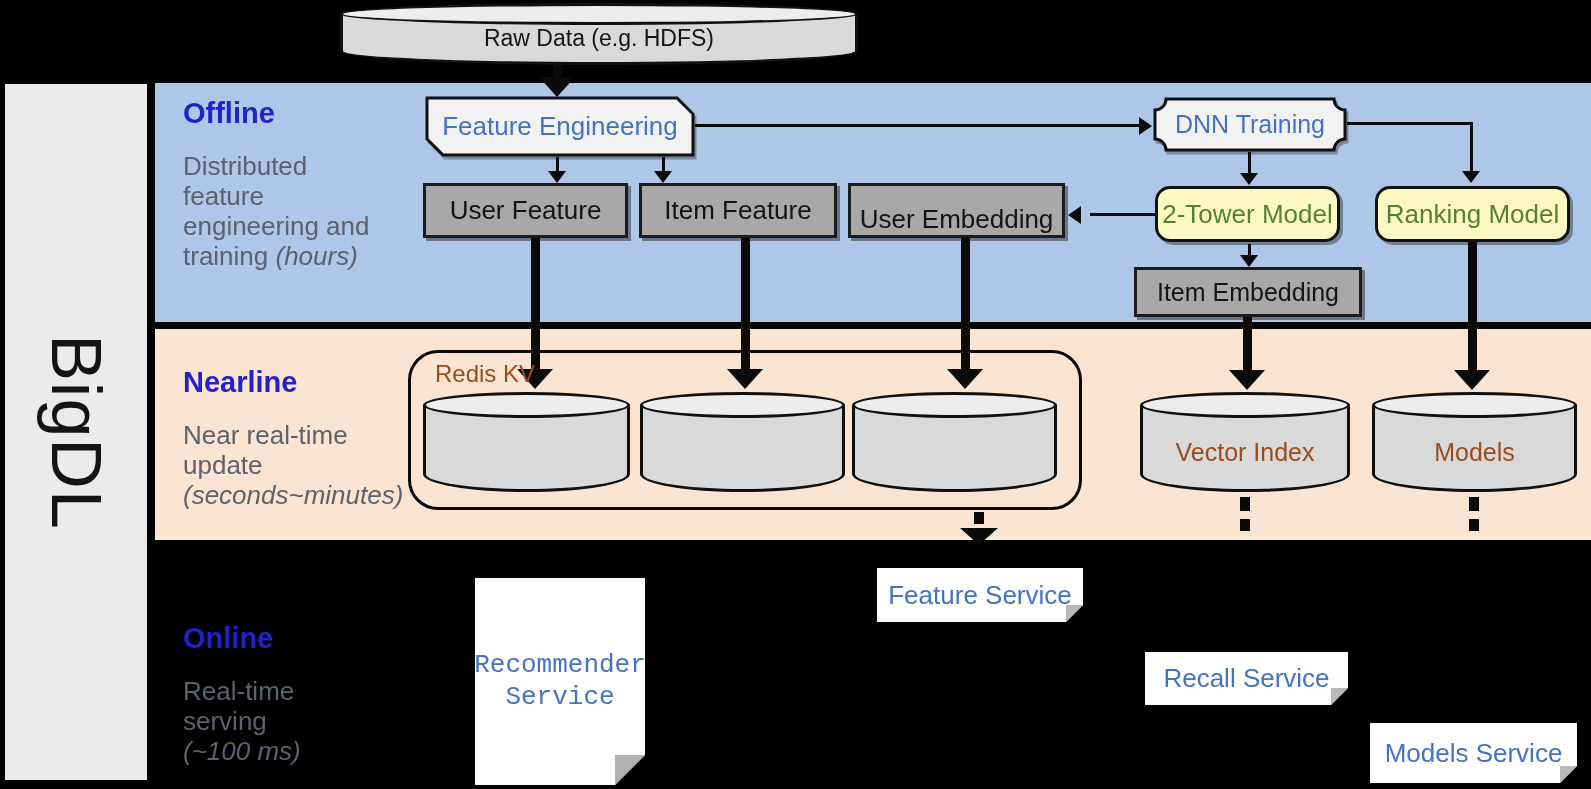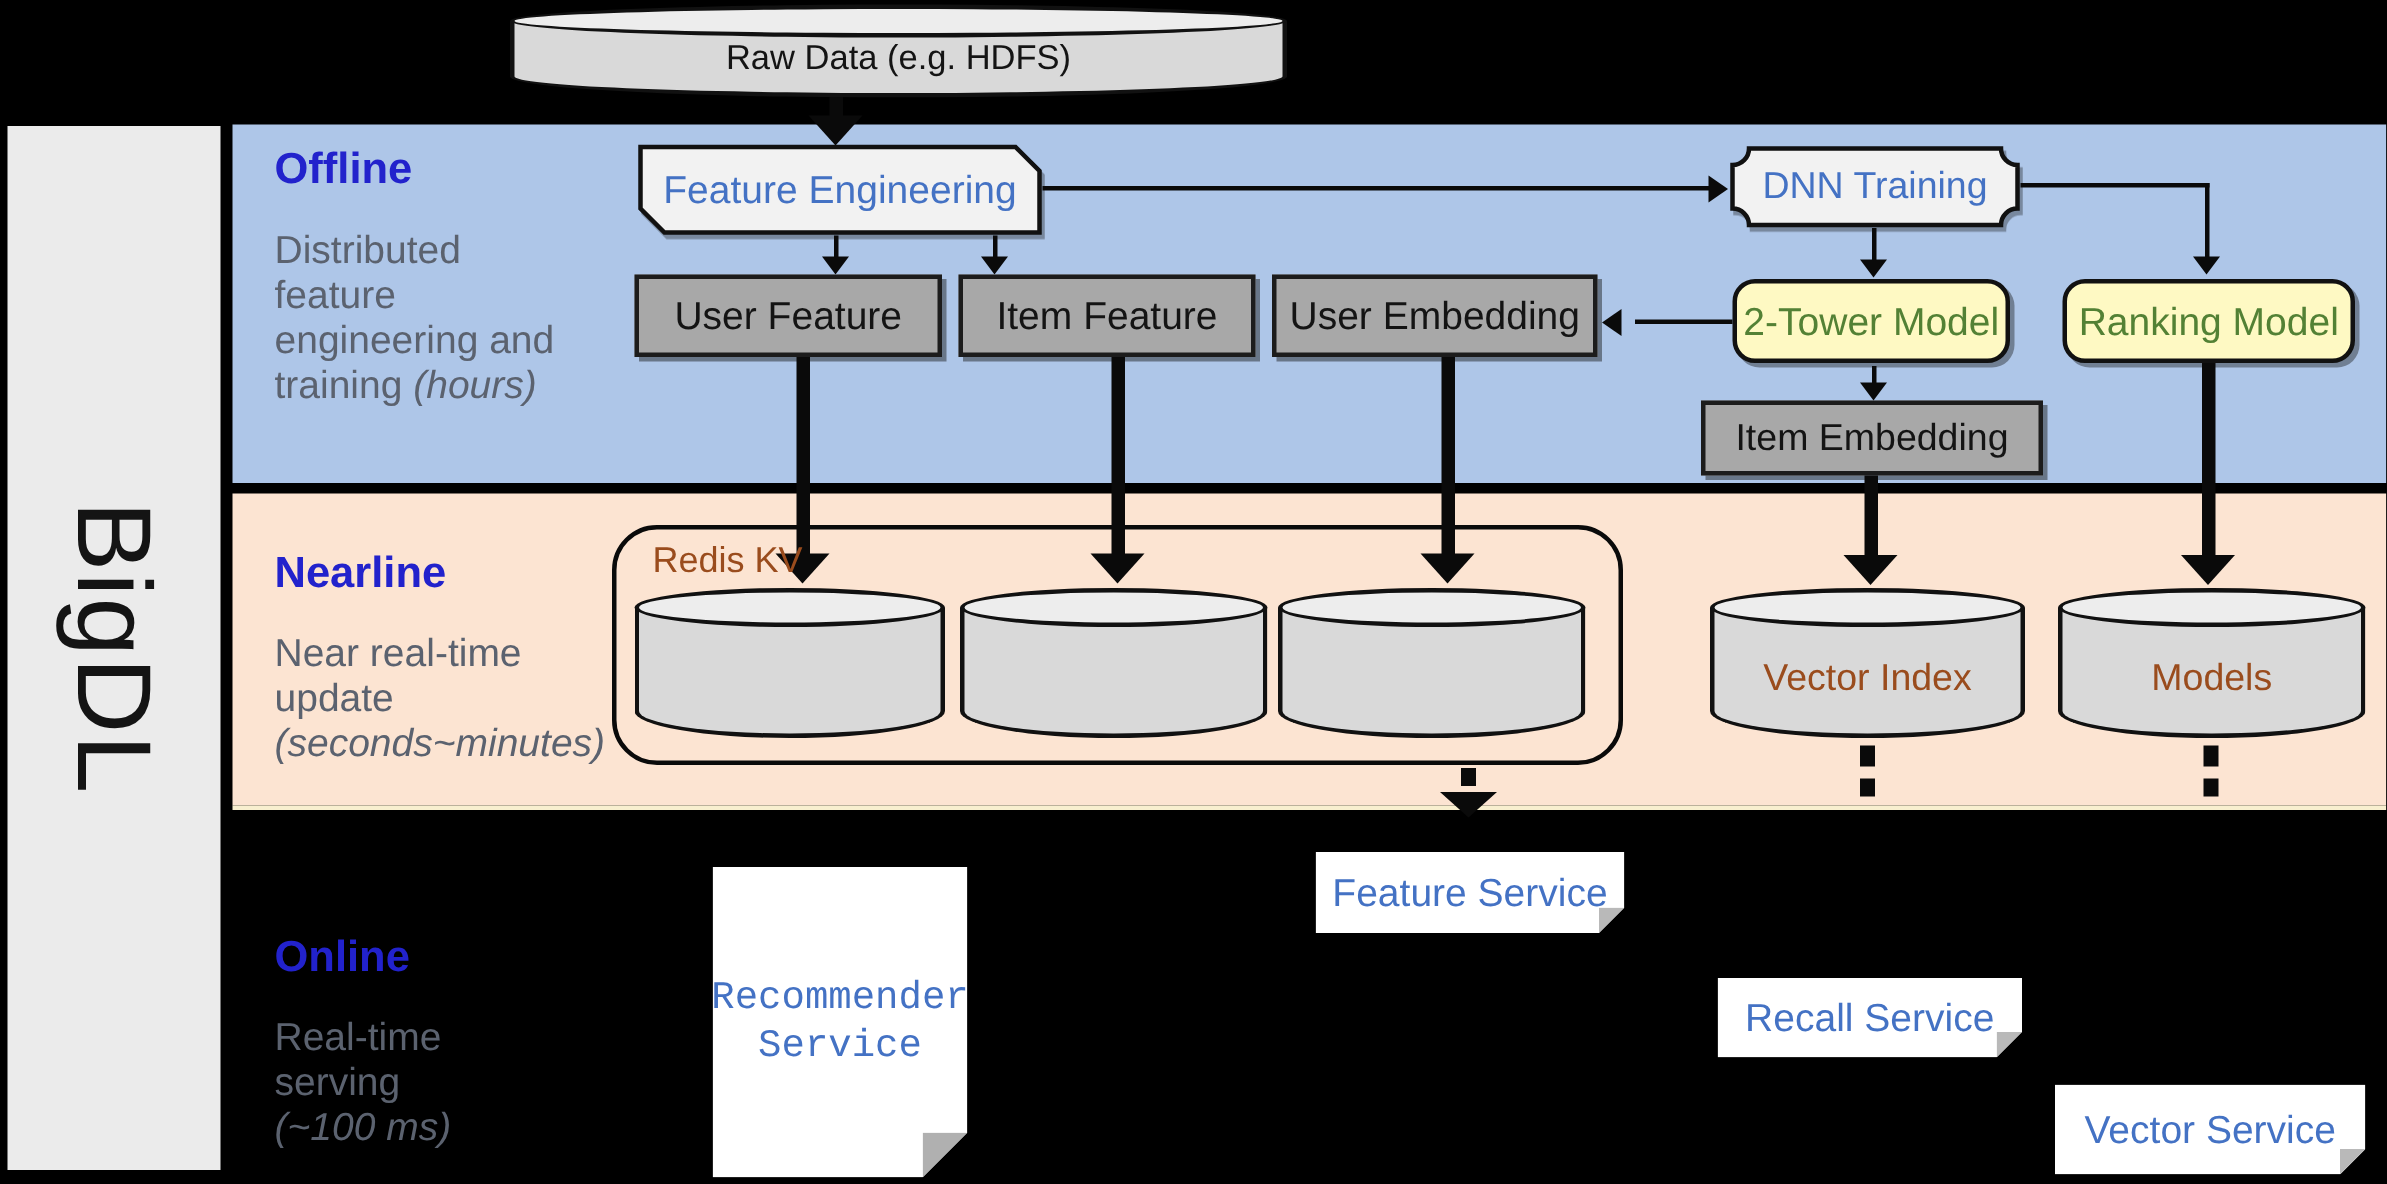--- a/index.html
+++ b/index.html
@@ -150,21 +150,21 @@
   <div class="abs hline" style="left:1347px;top:122px;width:126px;height:3px;"></div>
   <div class="abs vline" style="left:1470px;top:122px;width:3px;height:51px;"></div>
   <div class="abs head-down" style="left:1462px;top:171px;"></div>
 
   <div class="abs gbox" style="left:423px;top:183px;width:205px;height:55px;">
     <span>User Feature</span>
   </div>
   <div class="abs gbox" style="left:639px;top:183px;width:198px;height:55px;">
     <span>Item Feature</span>
   </div>
-  <div class="abs gbox" style="left:848px;top:183px;width:217px;height:55px;">
+  <div class="abs gbox" style="left:848px;top:183px;width:217px;height:55px;align-items:flex-end;">
     <span>User Embedding</span>
   </div>
   <div class="abs gbox" style="left:1134px;top:267px;width:228px;height:50px;font-size:25px;">
     <span>Item Embedding</span>
   </div>
 
   <div class="abs rbox" style="left:1155px;top:186px;width:185px;height:56px;">
     <span>2-Tower Model</span>
   </div>
   <div class="abs rbox" style="left:1375px;top:186px;width:195px;height:56px;">
@@ -229,16 +229,16 @@
   <div class="abs service" style="left:877px;top:568px;width:206px;height:54px;">
     <div class="fold"></div>
     <span>Feature Service</span>
   </div>
   <div class="abs service" style="left:1145px;top:652px;width:203px;height:53px;">
     <div class="fold"></div>
     <span>Recall Service</span>
   </div>
   <div class="abs service" style="left:1370px;top:723px;width:207px;height:60px;">
     <div class="fold"></div>
-    <span>Vector Service</span>
+    <span>Models Service</span>
   </div>
 
 </div>
 
 </body></html>

